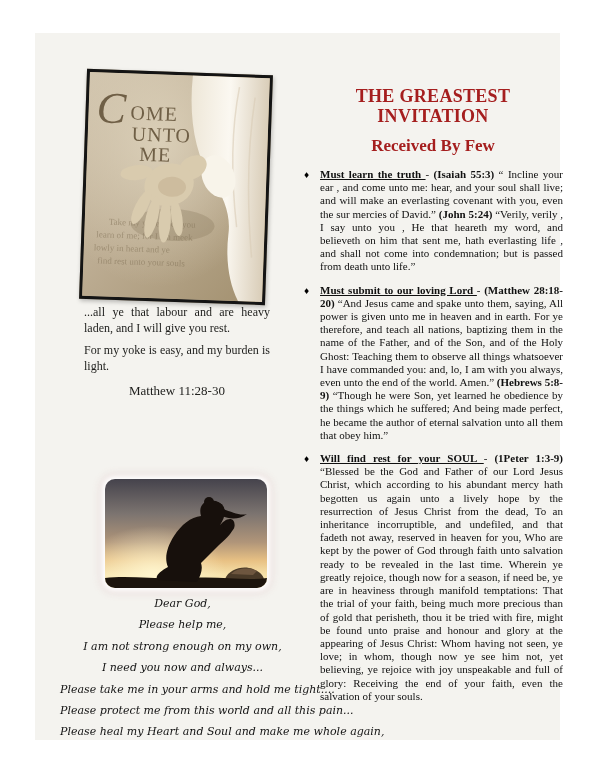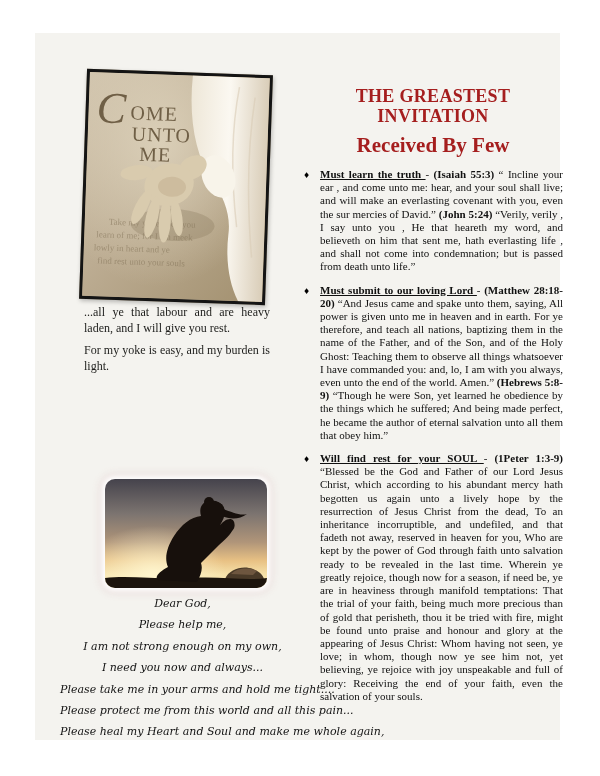--- a/index.html
+++ b/index.html
@@ -30,21 +30,21 @@
 
   
   .prayer-text{position:absolute;left:25px;top:560px;width:245px;text-align:center;
           font-family:"DejaVu Serif",serif;font-style:italic;font-size:11px;color:#121212;}
   .prayer-text .pline{line-height:21.4px;white-space:nowrap;}
 
   
   .right-col{position:absolute;left:268px;top:44px;width:260px;}
   .title{margin:9px;text-align:center;font-weight:bold;font-size:18px;line-height:20px;
          color:var(--red);letter-spacing:.3px;}
-  .subtitle{margin:10px 0 0;text-align:center;font-weight:bold;font-size:21px;line-height:19px;color:var(--red);}
+  .subtitle{margin:10px 0 0;text-align:center;font-weight:bold;font-size:17px;line-height:19px;color:var(--red);}
   .bullets{margin-top:13px;}
   .bullet{display:flex;margin-bottom:10px;}
   .diamond{flex:0 0 17px;font-size:8px;line-height:13.2px;padding-top:1px;color:#000;
            font-family:"DejaVu Sans",sans-serif;}
   .btext{margin:0;flex:1;font-size:11px;line-height:13.2px;text-align:justify;color:#101010;}
   .bhead{font-weight:bold;text-decoration:underline;}
   .bref{font-weight:bold;}
 </style>
 </head>
 <body>
@@ -103,20 +103,21 @@
           <text x="42" y="46" font-size="20" letter-spacing="1">OME</text>
           <text x="44" y="67" font-size="20" letter-spacing="1">UNTO</text>
           <text x="52" y="87" font-size="20" letter-spacing="1">ME</text>
         </g>
       </svg>
     </div>
 
     <div class="verse">
       <p>...all ye that labour and are heavy laden, and I will give you rest.</p>
       <p>For my yoke is easy, and my burden is light.</p>
+      <div class="vref">Matthew  11:28-30</div>
     </div>
 
     <div class="prayer-photo">
       <svg viewBox="0 0 162 109" preserveAspectRatio="none">
         <defs>
           <linearGradient id="sky" x1="0" y1="0" x2="0" y2="1">
             <stop offset="0" stop-color="#45434c"></stop>
             <stop offset="0.32" stop-color="#7c7470"></stop>
             <stop offset="0.58" stop-color="#b09579"></stop>
             <stop offset="0.75" stop-color="#e8c184"></stop>

